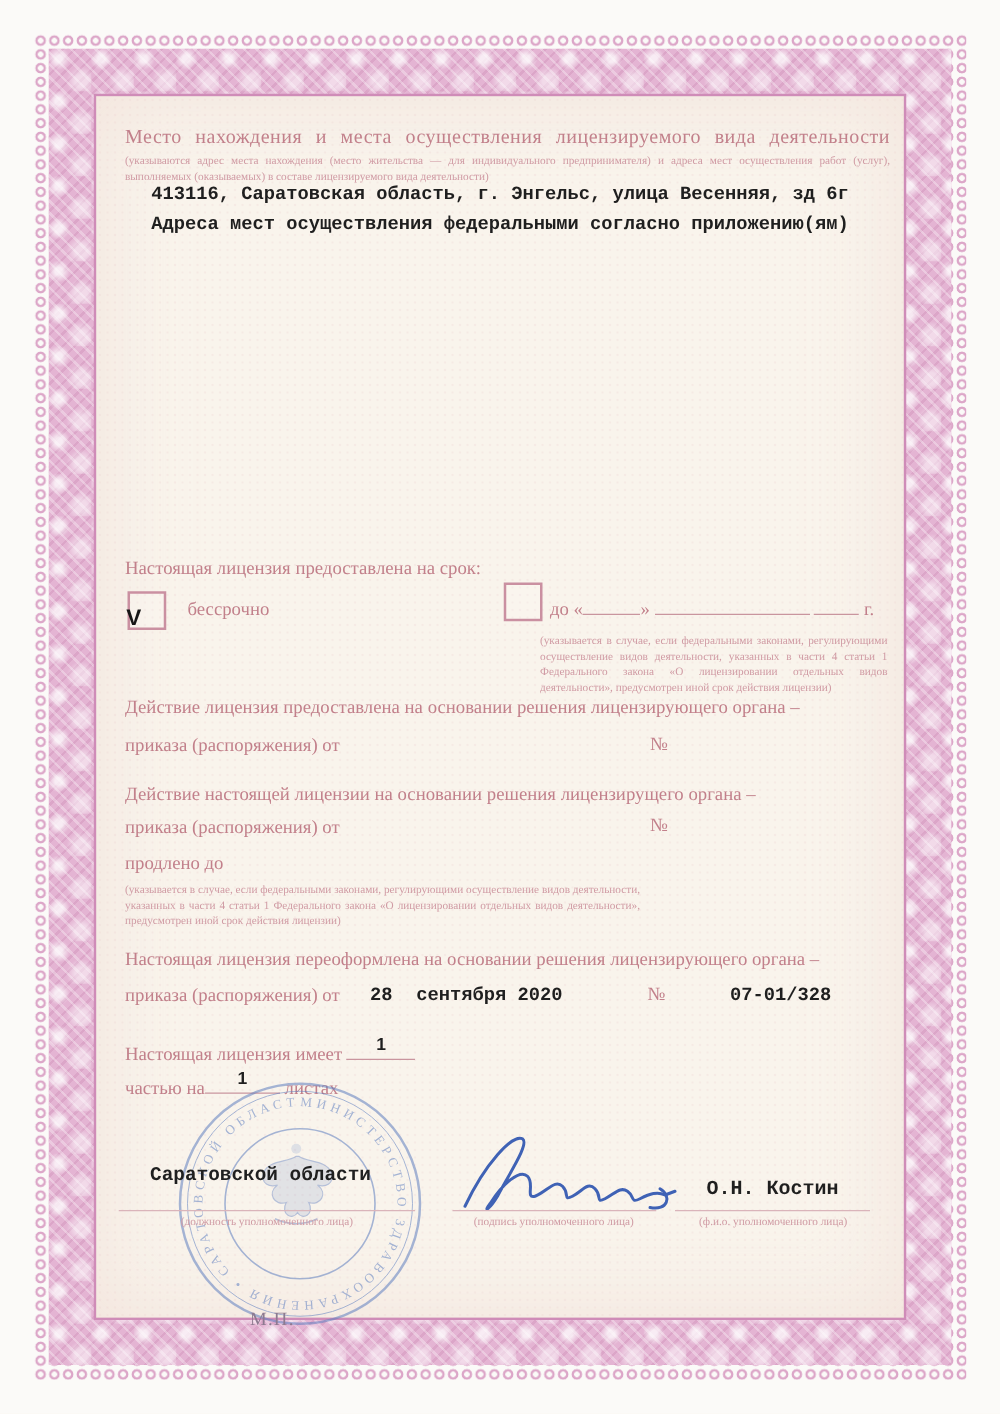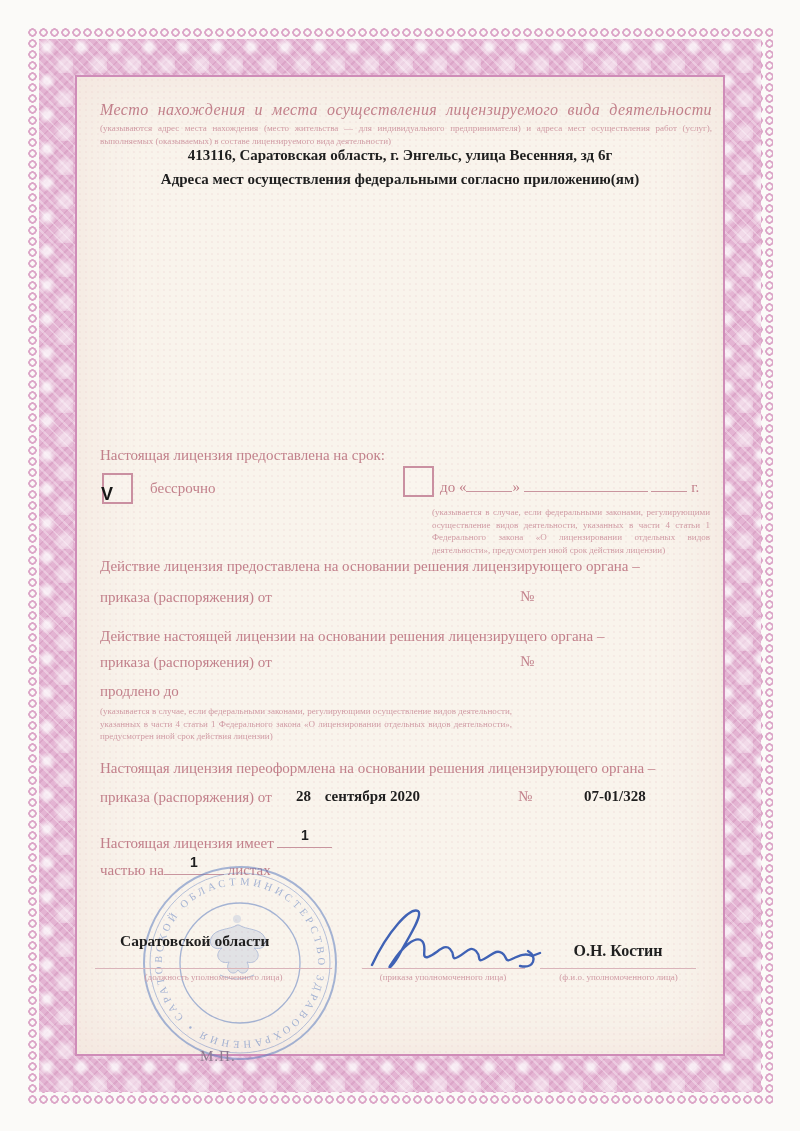--- a/index.html
+++ b/index.html
@@ -28,21 +28,21 @@
   .inner{
     position:absolute;inset:77px;
     background-color:#f9f4ec;
     background-image:radial-gradient(rgba(226,182,188,.16) 1px, transparent 1.2px);
     background-size:6px 6px;
     box-shadow:0 0 0 2px #cf8cb8, inset 0 0 70px rgba(236,214,206,.55);
   }
   
   .pink{font-family:"Liberation Serif",serif;color:#c2808b;font-size:15px;line-height:1.25;}
   .pink-sm{font-family:"Liberation Serif",serif;color:#d09ba4;font-size:9px;line-height:1.4;text-align:justify;}
-  .ink{font-family:Liberation Serif, serif;font-weight:bold;color:#1f1f1f;font-size:15px;}
+  .ink{font-family:Liberation Mono, monospace;font-weight:bold;color:#1f1f1f;font-size:15px;}
   .just{text-align:justify;text-align-last:justify;letter-spacing:.4px;}
   .center{text-align:center;}
   .blank{display:inline-block;border-bottom:1px solid #c9959e;height:13px;vertical-align:baseline;}
   .blankv{display:inline-block;border-bottom:1px solid #c9959e;height:14px;vertical-align:baseline;position:relative;}
   .blankv .val{position:absolute;bottom:3px;left:0;width:100%;text-align:center;
     font-family:"Liberation Sans",sans-serif;font-weight:bold;font-size:14px;color:#1f1f1f;}
   .cb{position:absolute;width:27px;height:27px;border:2px solid #ca90a1;background:rgba(255,255,255,.15);}
   .cb .mark{position:absolute;left:-3px;top:9px;font-family:"Liberation Sans",sans-serif;
     font-weight:bold;font-size:18px;color:#161616;}
   .sigline{position:absolute;border-top:1.2px solid #dab4ba;height:0;}
@@ -50,21 +50,21 @@
   .stamp{opacity:.55;}
   .num{font-family:"Liberation Serif",serif;color:#c2808b;font-size:15px;}
 </style>
 </head>
 <body>
 
 <div class="lace"></div>
 <div class="band"></div>
 <div class="inner"></div>
 
-<div class="abs pink just" style="top:100px;left:100px;width:612px;font-size:16px;font-style:italic;">Место нахождения и места осуществления лицензируемого вида деятельности</div>
+<div class="abs pink just" style="top:100px;left:100px;width:612px;font-size:16px;">Место нахождения и места осуществления лицензируемого вида деятельности</div>
 <div class="abs pink-sm" style="top:122px;left:100px;width:612px;">(указываются адрес места нахождения (место жительства — для индивидуального предпринимателя) и адреса мест осуществления работ (услуг), выполняемых (оказываемых) в составе лицензируемого вида деятельности)</div>
 <div class="abs ink center" style="top:147px;left:90px;width:620px;">413116, Саратовская область, г. Энгельс, улица Весенняя, зд 6г</div>
 <div class="abs ink center" style="top:171px;left:90px;width:620px;">Адреса мест осуществления федеральными согласно приложению(ям)</div>
 
 <div class="abs pink" style="top:446px;left:100px;">Настоящая лицензия предоставлена на срок:</div>
 <div class="cb" style="top:473px;left:102px;">
   <span class="mark">V</span>
 </div>
 <div class="abs pink" style="top:479px;left:150px;">бессрочно</div>
 <div class="cb" style="top:466px;left:403px;"></div>
@@ -127,19 +127,19 @@
 <div class="sigline" style="top:968px;left:95px;width:237px;"></div>
 <div class="abs pink-sm center" style="top:971px;left:95px;width:237px;text-align:center;">(должность уполномоченного лица)</div>
 
 <svg class="abs" style="top:903px;left:358px;" width="200" height="72" viewBox="0 0 200 72">
   <g fill="none" stroke="#3f62b5" stroke-width="2.4" stroke-linecap="round">
     <path d="M14,62 C30,28 52,4 60,8 C66,12 48,38 40,54 C34,64 28,68 34,60 C44,44 58,32 64,38 C70,44 62,56 70,54 C80,50 86,40 92,46 C98,52 92,58 100,54 C108,50 112,42 118,48 C124,54 118,60 126,56 C134,52 138,46 144,50 C150,54 146,60 154,56 C162,52 168,50 174,53 L182,50"></path>
     <path d="M170,48 C180,54 176,66 162,63"></path>
   </g>
 </svg>
 <div class="sigline" style="top:968px;left:362px;width:163px;"></div>
-<div class="abs pink-sm" style="top:971px;left:348px;width:190px;text-align:center;">(приказа уполномоченного лица)</div>
+<div class="abs pink-sm" style="top:971px;left:348px;width:190px;text-align:center;">(подпись уполномоченного лица)</div>
 
 <div class="abs ink center" style="top:942px;left:540px;width:156px;font-size:16px;">О.Н. Костин</div>
 <div class="sigline" style="top:968px;left:540px;width:156px;"></div>
 <div class="abs pink-sm" style="top:971px;left:536px;width:165px;text-align:center;">(ф.и.о. уполномоченного лица)</div>
 
 <div class="abs mp" style="top:1004px;left:200px;">М.П.</div>
 
 </body></html>

